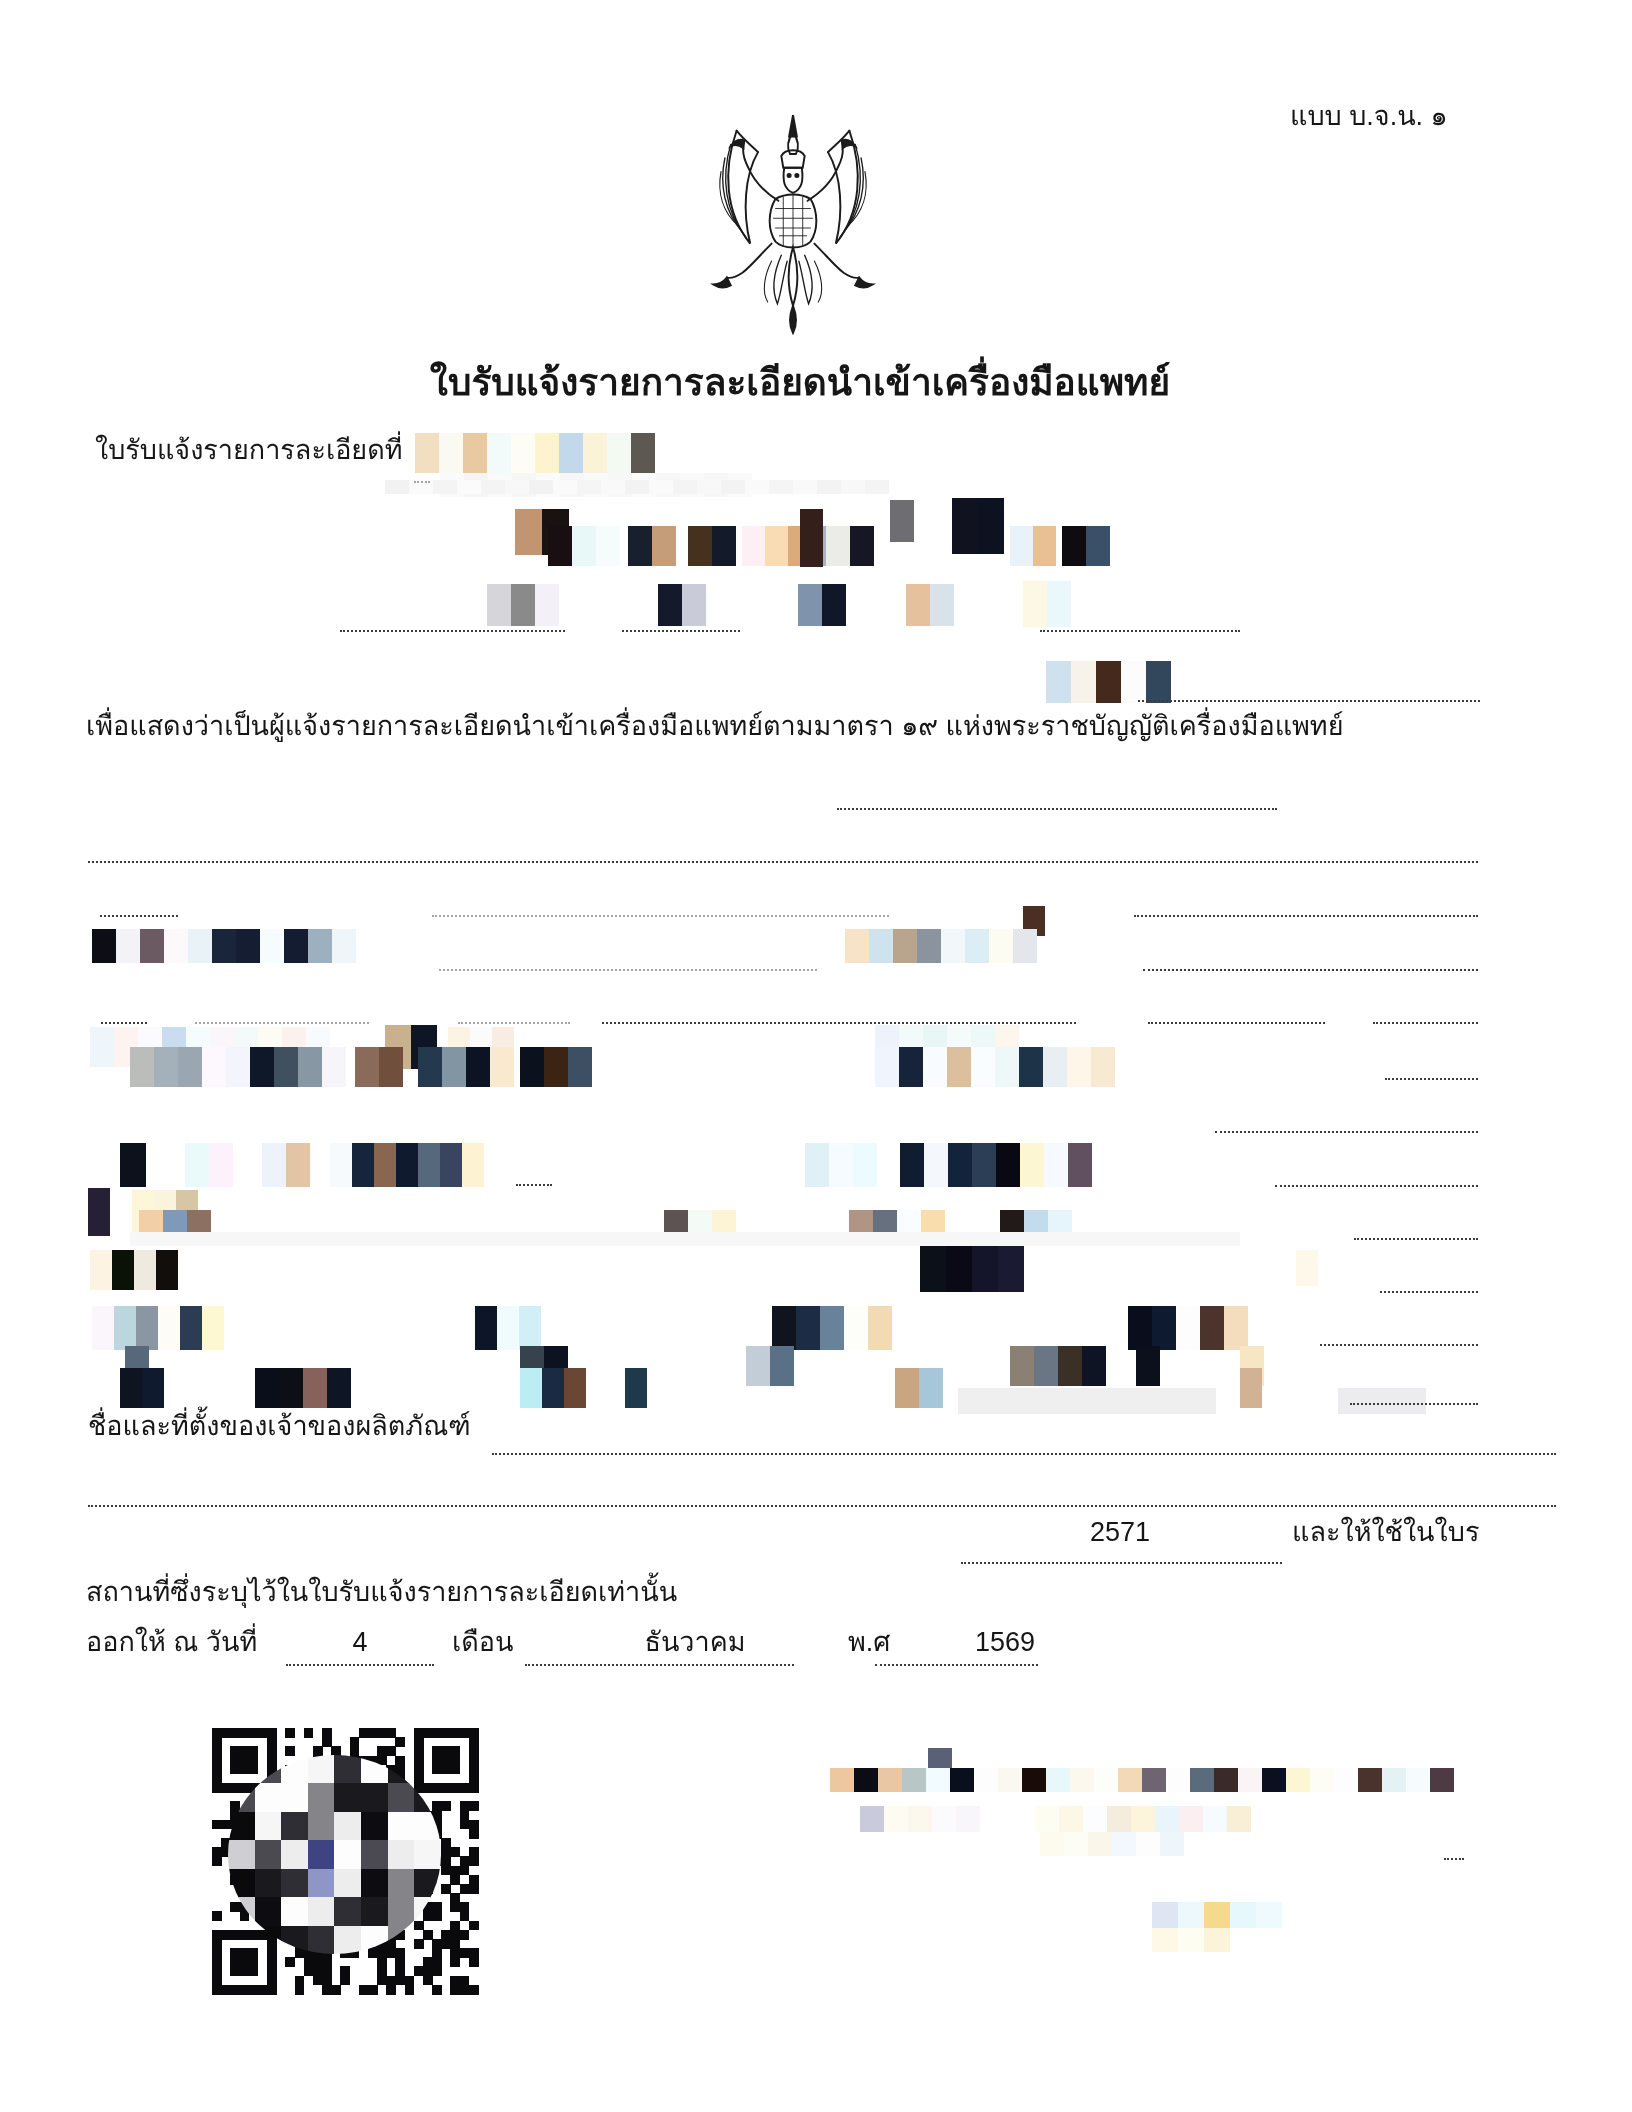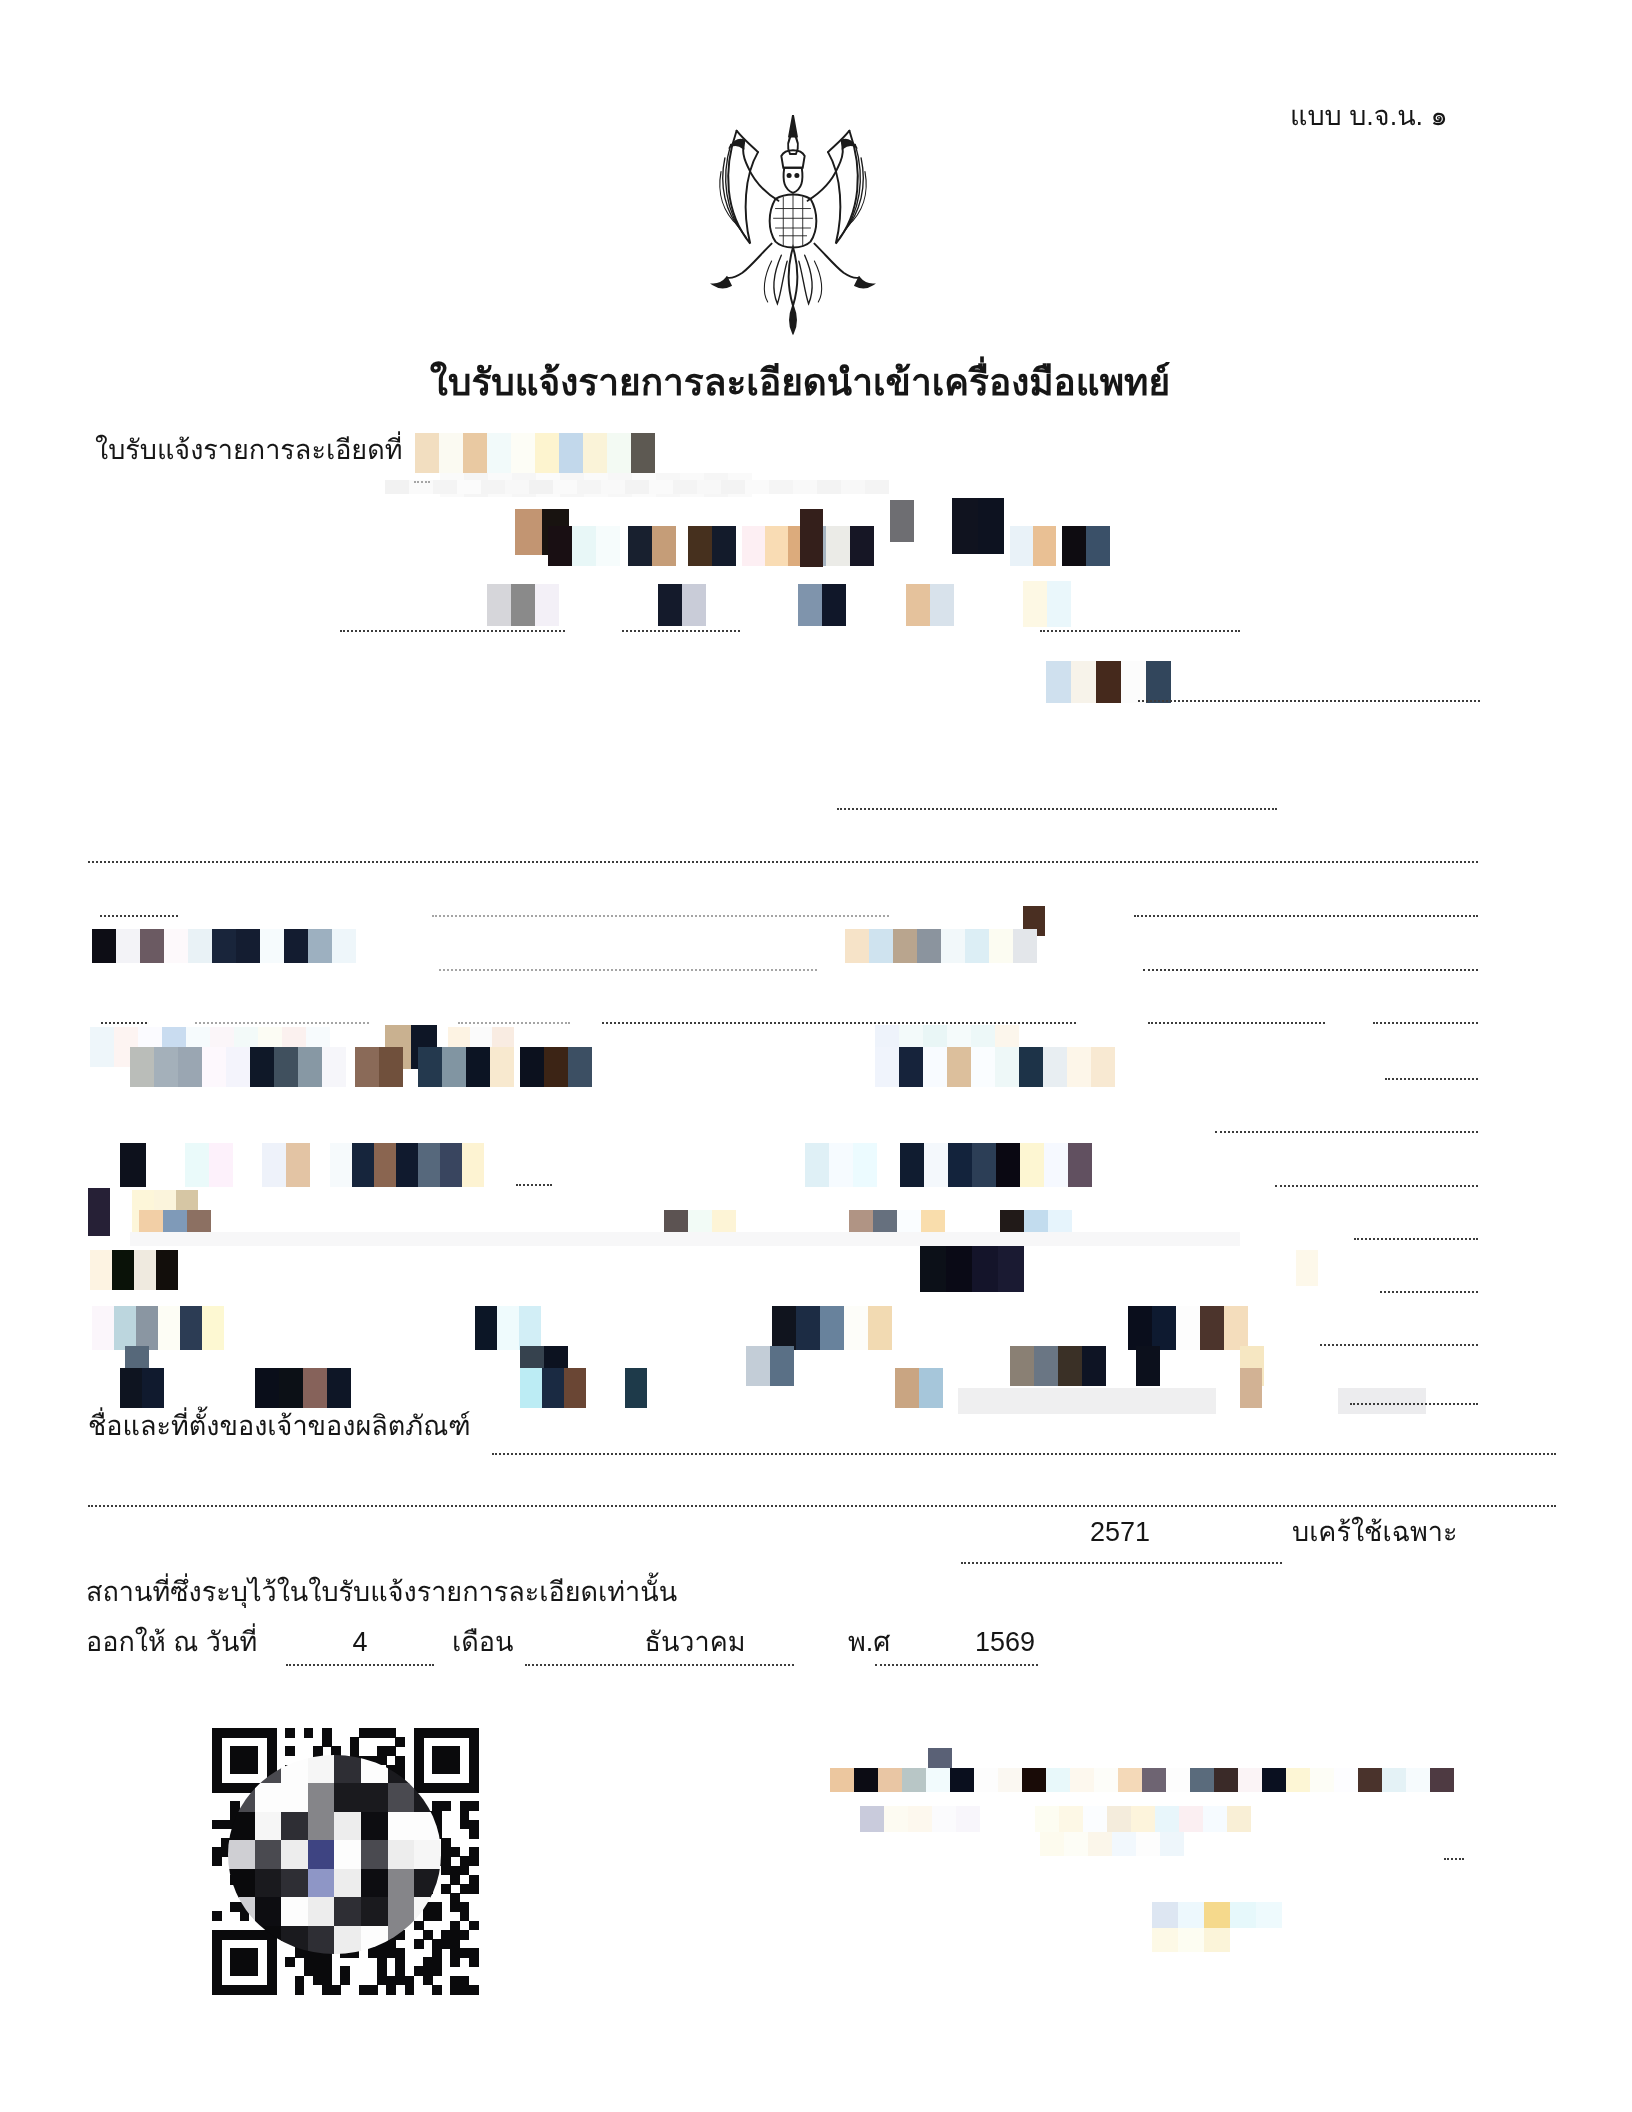--- a/index.html
+++ b/index.html
@@ -62,26 +62,27 @@
       <path d="M88 154 C80 170 78 186 84 196" stroke-width="1.1"></path>
       <path d="M132 154 C140 170 142 186 136 196" stroke-width="1.1"></path>
       <path d="M110 200 C106 210 106 220 110 228 C114 220 114 210 110 200 Z" fill="#1b1b1b"></path>
     </g>
   </svg>
 
   <div class="txt bold center" style="left:0;top:360px;width:1600px;font-size:37px;">ใบรับแจ้งรายการละเอียดนำเข้าเครื่องมือแพทย์</div>
 
   <div class="txt" style="left:95px;top:434px;">ใบรับแจ้งรายการละเอียดที่</div>
 
+  <div class="txt" style="left:86px;top:710px;">เพื่อแสดงว่าเป็นผู้แจ้งรายการละเอียดนำเข้าเครื่องมือแพทย์ตามมาตรา ๑๙ แห่งพระราชบัญญัติเครื่องมือแพทย์</div>
 
 
   <div class="txt" style="left:88px;top:1410px;">ชื่อและที่ตั้งของเจ้าของผลิตภัณฑ์</div>
 
   <div class="txt center" style="left:1050px;top:1516px;width:140px;">2571</div>
-  <div class="txt" style="left:1292px;top:1516px;">บเคร้ใช้เฉพาะ</div>
+  <div class="txt" style="left:1292px;top:1516px;">และให้ใช้ในใบร</div>
   <div class="txt" style="left:86px;top:1576px;">สถานที่ซึ่งระบุไว้ในใบรับแจ้งรายการละเอียดเท่านั้น</div>
 
   <div class="txt" style="left:86px;top:1626px;">ออกให้ ณ วันที่</div>
   <div class="txt center" style="left:320px;top:1626px;width:80px;">4</div>
   <div class="txt" style="left:452px;top:1626px;">เดือน</div>
   <div class="txt center" style="left:560px;top:1626px;width:270px;">ธันวาคม</div>
   <div class="txt" style="left:848px;top:1626px;">พ.ศ</div>
   <div class="txt center" style="left:920px;top:1626px;width:170px;">1569</div>
 
   <div id="qr" style="left: 212px; top: 1728px; width: 266px; height: 266px;">

